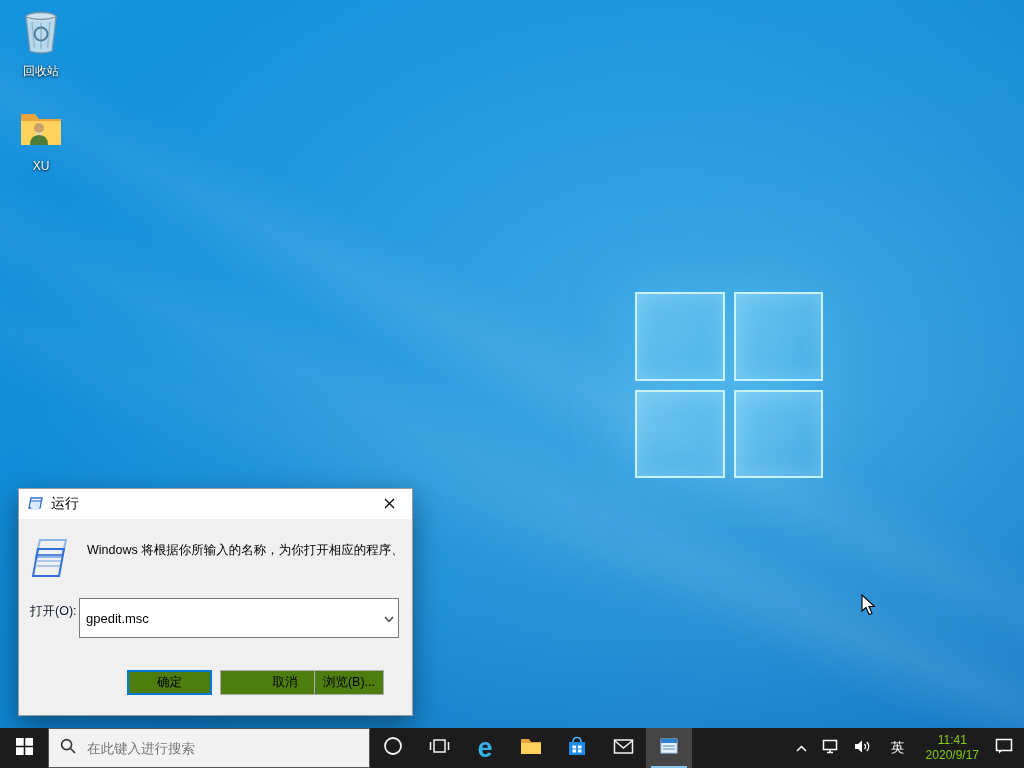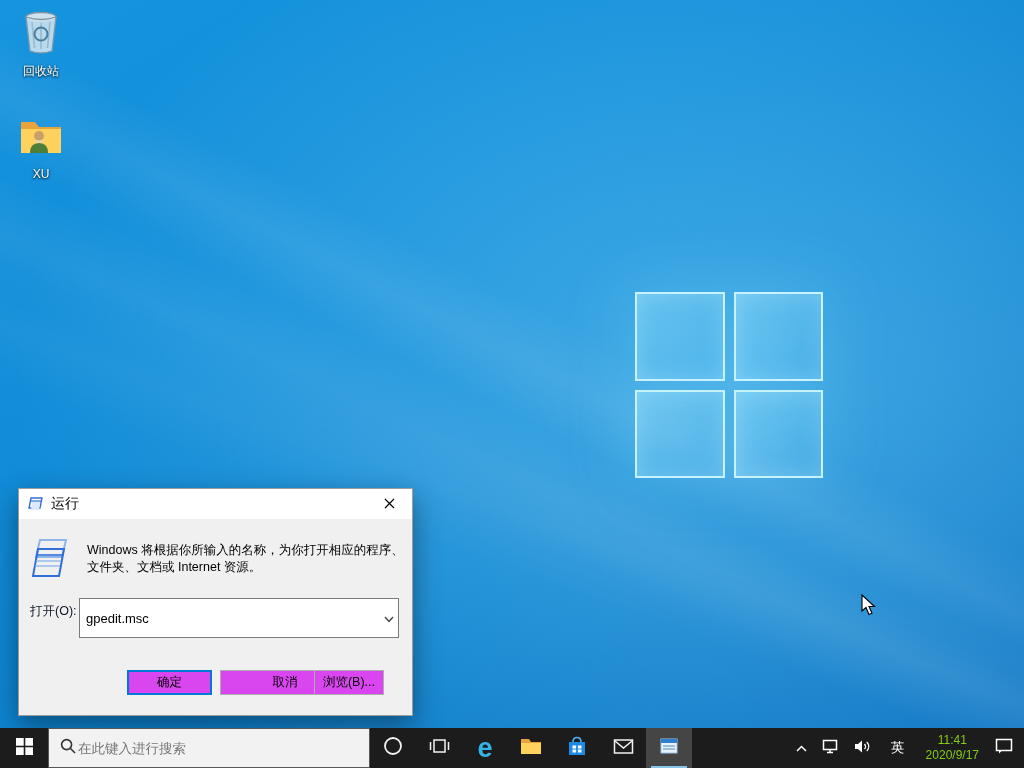--- a/index.html
+++ b/index.html
@@ -28,21 +28,21 @@
     display:grid;grid-template-columns:1fr 1fr;grid-template-rows:1fr 1fr;gap:9px;
     filter:drop-shadow(0 0 30px rgba(140,228,255,.55));
   }
   .win-logo .pane{
     border:2px solid rgba(205,246,255,.95);
     background:linear-gradient(135deg,rgba(165,232,255,.38),rgba(95,190,242,.10));
     box-shadow:inset 0 0 22px rgba(185,238,255,.35);
   }
 
   
-  .desk-icons{position:absolute;left:8px;top:8px;width:66px;display:flex;flex-direction:column;gap:32px;}
+  .desk-icons{position:absolute;left:8px;top:8px;width:66px;display:flex;flex-direction:column;gap:24px;}
   .dicon{display:flex;flex-direction:column;align-items:center;gap:3px;}
   .dicon svg{width:48px;height:48px;}
   .dicon .lbl{color:#fff;font-size:12px;text-shadow:0 1px 2px rgba(0,0,0,.85),0 0 3px rgba(0,0,0,.5);}
 
   
   .run-dialog{
     position:absolute;left:18px;top:488px;width:395px;height:228px;
     background:#f0f0f0;border:1px solid #9c9c9c;box-sizing:border-box;
     box-shadow:0 10px 26px rgba(0,0,0,.4);
   }
@@ -55,33 +55,33 @@
   .dlg-icon{position:absolute;left:13px;top:48px;width:38px;height:42px;}
   .dlg-desc{position:absolute;left:60px;top:53px;font-size:12.5px;color:#000;line-height:17px;margin-left:8px;}
   .open-label{position:absolute;left:11px;top:114px;font-size:12.5px;color:#0f172a;}
   .combo{position:absolute;left:60px;top:109px;width:320px;height:40px;background:#fff;
     border:1px solid #7a7a7a;box-sizing:border-box;display:flex;align-items:stretch;}
   .combo input{flex:1;border:0;outline:0;background:transparent;padding:0 6px;
     font-size:13px;color:#000;font-family:inherit;}
   .combo .drop{width:18px;display:flex;align-items:center;justify-content:center;border-left:1px solid transparent;}
 
   .dlg-btn{position:absolute;top:181px;height:25px;box-sizing:border-box;
-    background:#d946ef;border:1px solid #adadad;font-size:12.5px;color:#000;
+    background:#4d7c0f;border:1px solid #adadad;font-size:12.5px;color:#000;
     display:flex;align-items:center;justify-content:center;font-family:inherit;}
   .dlg-btn.ok{left:108px;width:85px;border:1px solid #0078d7;box-shadow:inset 0 0 0 1px #0078d7;}
   .dlg-btn.cancel{left:201px;width:98px;padding-left:38px;}
   .dlg-btn.browse{left:295px;width:70px;}
 
   
   .taskbar{position:absolute;left:0;bottom:0;width:1024px;height:40px;background:#1c1c1c;
     display:flex;align-items:stretch;z-index:20;}
   .tb-btn{width:46px;display:flex;align-items:center;justify-content:center;flex:0 0 auto;}
   .tb-btn.start{width:48px;}
   .tb-search{flex:0 0 322px;background:#f2f2f2;border:1px solid #555;box-sizing:border-box;
-    display:flex;align-items:center;padding:0 11px;}
+    display:flex;align-items:center;gap:9px;padding:0 11px;}
   .tb-search input{flex:1;border:0;outline:0;background:transparent;font-size:13.5px;color:#1a1a1a;font-family:inherit;}
   .edge-e{font-size:27px;font-weight:600;color:#35b2e8;line-height:1;}
   .tb-btn.active-app{background:#454545;position:relative;}
   .tb-btn.active-app::after{content:"";position:absolute;left:5px;right:5px;bottom:0;height:2px;background:#86c4ea;}
 
   .tray{margin-left:auto;display:flex;align-items:stretch;padding-right:4px;}
   .tray-btn{display:flex;align-items:center;justify-content:center;padding:0 7px;color:#fff;}
   .tray-btn.ime{font-size:13.5px;min-width:24px;}
   .tray-clock{display:flex;flex-direction:column;align-items:center;justify-content:center;
     color:#84cc16;font-size:12px;line-height:15px;padding:0 9px;}
@@ -158,21 +158,20 @@
       <polygon points="8,3 34,3 30,20 4,20" fill="none" stroke="#8fb6e8" stroke-width="2"></polygon>
       <polygon points="6,12 32,12 27,39 1,39" fill="none" stroke="#2f6fd8" stroke-width="2"></polygon>
       <line x1="5" y1="18" x2="31" y2="18" stroke="#2f6fd8" stroke-width="1.6"></line>
       <line x1="4" y1="24" x2="29" y2="24" stroke="#8fb6e8" stroke-width="1.4"></line>
       <line x1="3" y1="29" x2="28" y2="29" stroke="#8fb6e8" stroke-width="1.4"></line>
     </svg>
   </span>
 
   <div class="dlg-desc">
     <div>Windows 将根据你所输入的名称，为你打开相应的程序、</div>
-    <div>文件夹、文档或 Internet 资源。</div>
   </div>
 
   <span class="open-label">打开(O):</span>
 
   <div class="combo">
     <input type="text" value="gpedit.msc" style="">
     <span class="drop">
       <span>
         <svg width="10" height="7" viewBox="0 0 10 7">
             <polyline points="1,1 5,5.5 9,1" fill="none" stroke="#444" stroke-width="1.4"></polyline>

